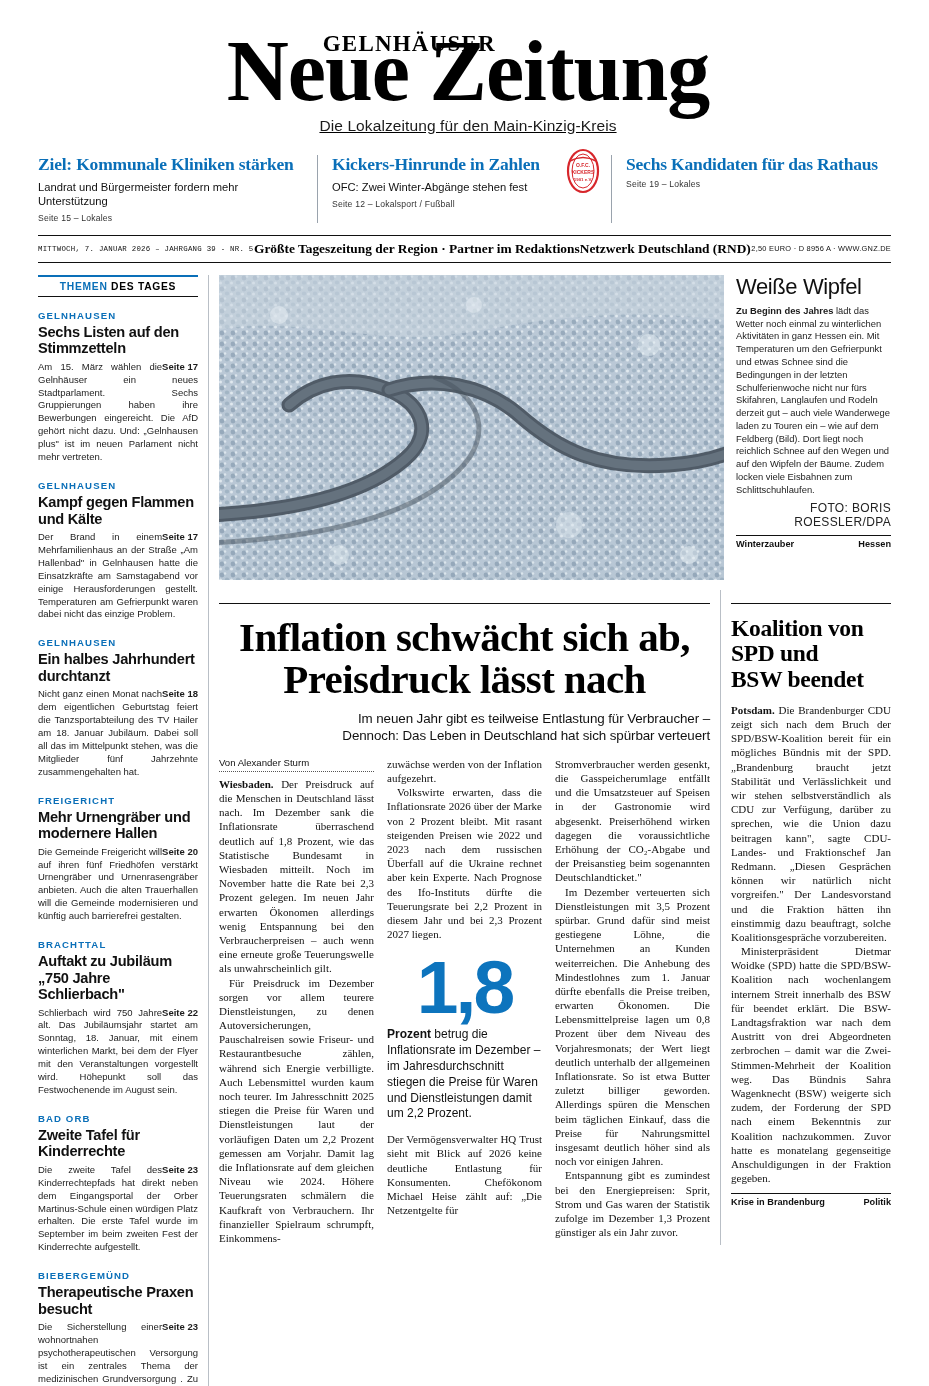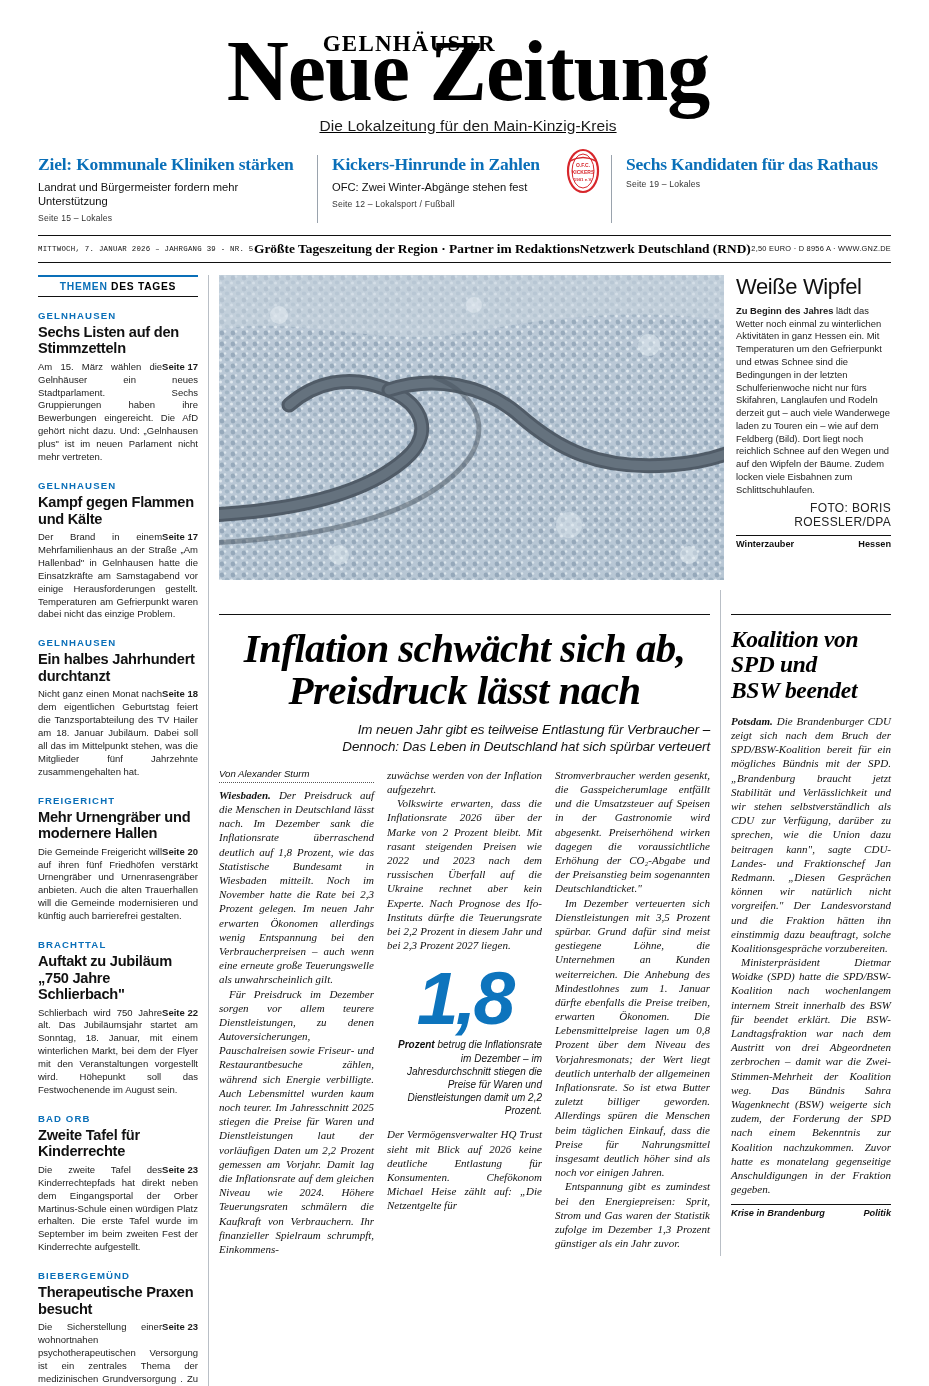--- a/index.html
+++ b/index.html
@@ -83,21 +83,21 @@
     margin-bottom:7px;
   }
   .photo-cap{font-size:9.4px;line-height:1.36;color:#1c1c1c;}
   .photo-cap b{font-weight:700;}
   .photo-credit{font-size:12px;letter-spacing:.35px;color:#222;text-align:right;margin-top:4px;}
   .photo-footer{
     display:flex;justify-content:space-between;border-top:1px solid #111;
     margin-top:6px;padding-top:3px;font-size:9.2px;font-weight:700;color:#111;
   }
   
-  .lead{margin-top:24px;border-top:1.4px solid #111;padding-top:12px;font-style:italic;}
+  .lead{margin-top:13px;border-top:1.4px solid #111;padding-top:12px;}
   .lead-head{
     font-family:"Liberation Serif",serif;font-weight:700;font-size:41px;line-height:1.04;
     text-align:center;color:#000;letter-spacing:-0.6px;
   }
   .lead-sub{
     text-align:right;font-size:13.4px;line-height:1.3;color:#111;margin-top:9px;
     letter-spacing:-.1px;
   }
   .lead-cols{display:flex;margin-top:12px;gap:13px;}
   .lead-col{flex:1;}
@@ -109,21 +109,21 @@
   .body p{margin:0;text-indent:10px;}
   .body p.first{text-indent:0;}
   .body b{font-weight:700;}
   
   .bignum-wrap{margin:12px 0 10px 0;text-align:center;}
   .bignum{
     font-family:"Liberation Sans",sans-serif;font-weight:700;font-size:75px;
     color:#0d74bd;line-height:.92;letter-spacing:-3px;
   }
   .bignum-cap{
-    font-size:10px;line-height:1.32;color:#111;text-align:right;margin-top:5px;
+    font-size:12px;line-height:1.32;color:#111;text-align:left;margin-top:5px;
   }
   .bignum-cap b{font-weight:700;}
   
   .right-head{
     font-family:"Liberation Serif",serif;font-weight:700;font-size:23.5px;line-height:1.08;
     color:#000;margin-bottom:11px;letter-spacing:-.3px;
   }
   .right-footer{
     display:flex;justify-content:space-between;border-top:1px solid #111;
     margin-top:8px;padding-top:3px;font-size:9.2px;font-weight:700;color:#111;

